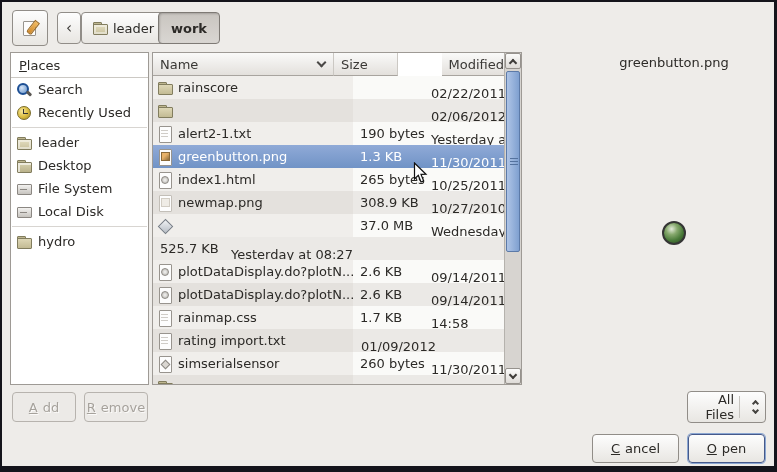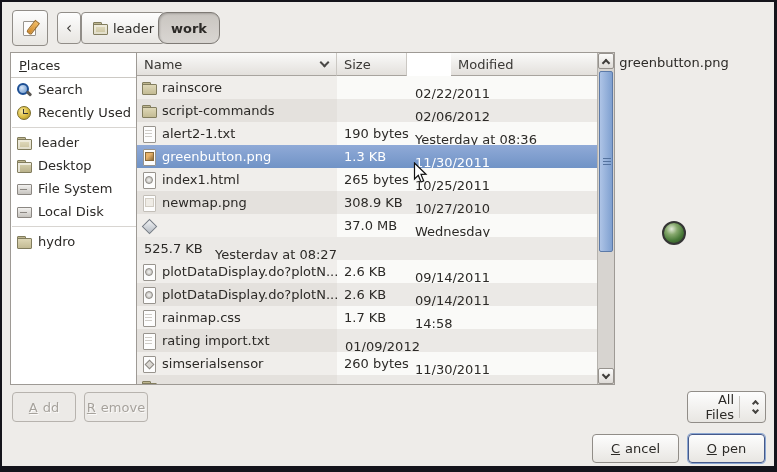--- a/index.html
+++ b/index.html
@@ -24,36 +24,36 @@
     color: #a6a29c; background: #eceae7; border-color: #b7b3ae;
     text-shadow: 1px 1px 0 #fbfaf9;
   }
   .btn.focused { border-color: #46598a; box-shadow: 0 0 0 1px #8aa6d2; }
   u { text-decoration: underline; }
 
   
   .tb-edit { left: 10px; top: 8px; width: 36px; height: 36px; }
   .tb-back { left: 55px; top: 10px; width: 24px; height: 32px; font-size: 15px; color: #3a3835; }
   .tb-leader { left: 79px; top: 10px; height: 32px; padding: 0 10px; }
-  .tb-work { left: 156px; top: 10px; height: 32px; padding: 0 12px; border-radius: 9px; }
+  .tb-work { left: 156px; top: 10px; height: 32px; padding: 0 12px; }
 
   
   .places-panel {
     position: absolute; left: 8px; top: 50px; width: 139px; height: 333px;
     background: #fff; border: 1px solid #9e9a95;
   }
   .places-header {
     height: 25px; display: flex; align-items: center; padding-left: 8px;
     border-bottom: 1px solid #ccc9c4; color: #2c2a27;
   }
   .place-item { height: 23px; display: flex; align-items: center; gap: 6px; padding-left: 5px; }
   .place-sep { height: 1px; background: #d8d5d1; margin: 3px 1px; }
 
   .file-panel {
-    position: absolute; left: 134px; top: 50px; width: 479px; height: 333px;
+    position: absolute; left: 150px; top: 50px; width: 370px; height: 333px;
     background: #fff; border: 1px solid #9e9a95;
   }
   .list-header { display: flex; height: 23px; margin-right: 17px; }
   .hcell {
     display: flex; align-items: center; padding-left: 7px; color: #3a3835;
     background: linear-gradient(#fafaf9, #e3e0dc);
     border-right: 1px solid #cbc8c3; border-bottom: 1px solid #a8a49f;
   }
   .hcell.name { width: 200px; justify-content: space-between; padding-right: 8px; }
   .hcell.size { width: 70px; }
@@ -254,21 +254,20 @@
         <div class="cell-name">
             <span class="fi" data-icon="folder"></span>
             <span>rainscore</span>
           </div>
         <div class="cell-size"></div>
         <div class="cell-mod">02/22/2011</div>
       </div>
       <div class="frow">
         <div class="cell-name">
             <span class="fi" data-icon="folder"></span>
-            <span>script-commands</span>
           </div>
         <div class="cell-size"></div>
         <div class="cell-mod">02/06/2012</div>
       </div>
       <div class="frow">
         <div class="cell-name">
             <span class="fi" data-icon="text"></span>
             <span>alert2-1.txt</span>
           </div>
         <div class="cell-size">190 bytes</div>

